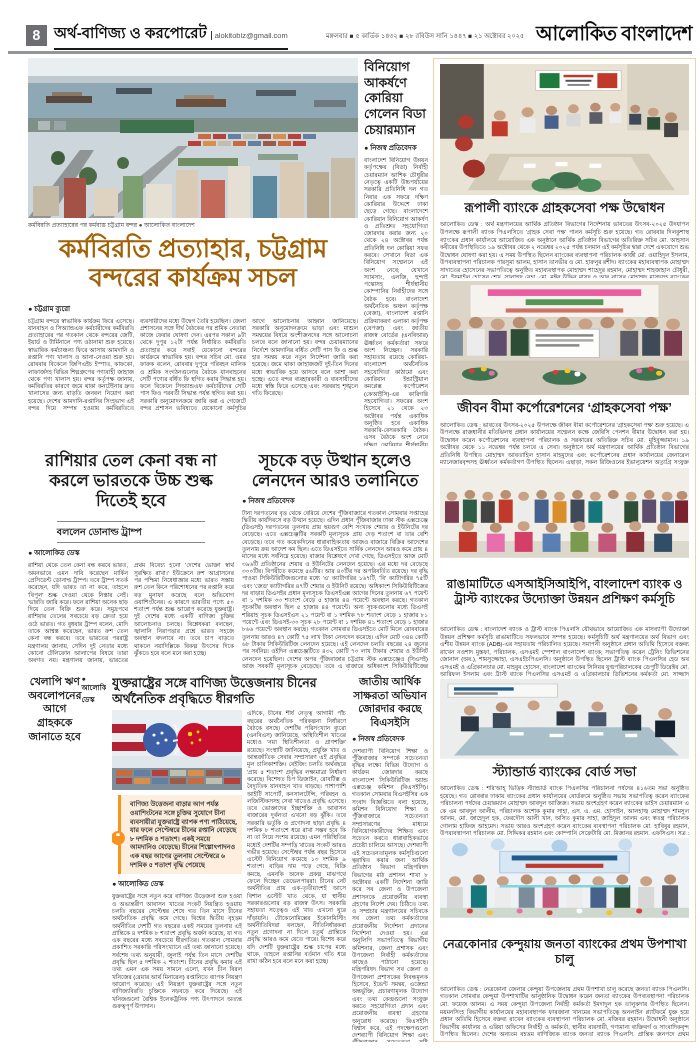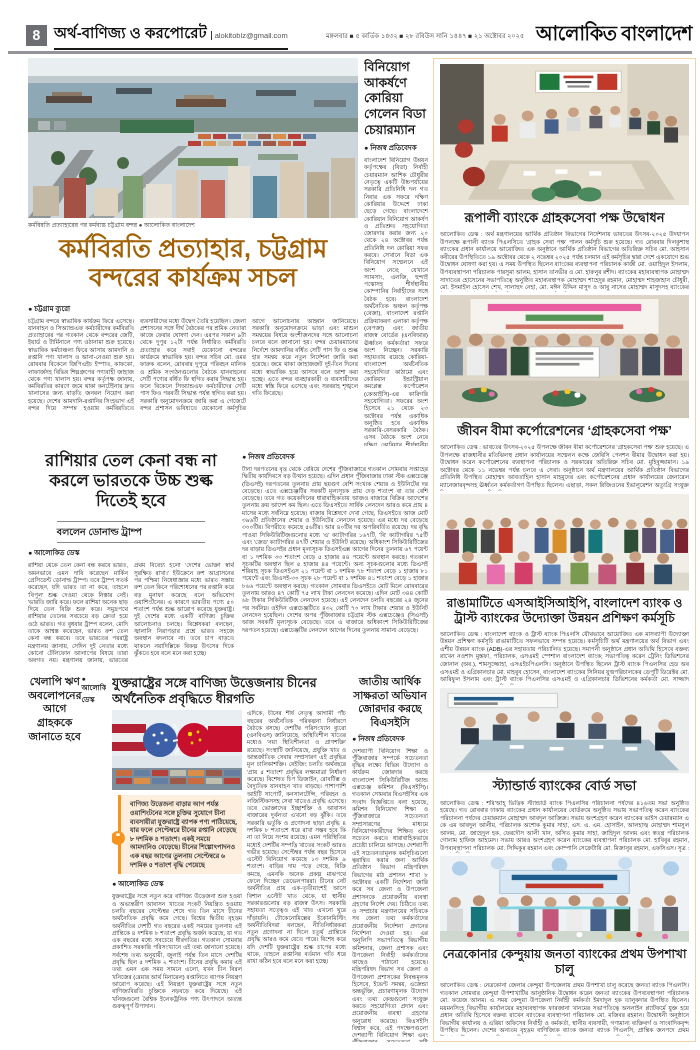--- a/index.html
+++ b/index.html
@@ -39,21 +39,21 @@
   .china-article{width:234px;display:flex;flex-direction:column;overflow:hidden;}
   .china-cols{display:flex;gap:5px;flex:1;overflow:hidden;}
   .china-left{width:130px;display:flex;flex-direction:column;overflow:hidden;}
   .china-right{flex:1;overflow:hidden;}
   .fists-photo{height:80px;}
   .quote-box{position:relative;background:#fdeedd;border-left:3px solid #f7941d;margin:5px 0 3px 6px;padding:5px 4px 5px 9px;font-size:6.4px;line-height:1.35;font-weight:bold;color:#333;}
   .quote-icon{position:absolute;left:-10px;top:45%;width:14px;height:14px;border-radius:50%;background:#f7941d;color:#fff;font-size:8px;display:flex;align-items:center;justify-content:center;font-weight:bold;}
   .bsec-article{flex:1;display:flex;flex-direction:column;overflow:hidden;}
   .right-box{flex:1;border:1px solid #f0d3ab;padding:5px 6px;display:flex;flex-direction:column;gap:3px;overflow:hidden;}
   .sb-h{font-size:13px;line-height:1.25;font-weight:bold;text-align:center;margin:2px 0;}
-  .sb-h2{font-size:12px;line-height:1.25;font-weight:bold;text-align:center;margin:2px 0;}
+  .sb-h2{font-size:12px;line-height:1.25;font-weight:bold;text-align:center;margin:16px 0;}
   .sb-body{font-size:5.8px;line-height:1.3;text-align:justify;color:#222;overflow:hidden;}
   .p1{height:158px;}.p2{height:138px;}.p3{height:108px;}.p4{height:96px;}.p5{height:96px;}
 </style>
 </head>
 <body>
 
 <div class="masthead-row">
   <div class="pagenum">8</div>
   <div class="section-wrap">
     <span class="section-title">অর্থ-বাণিজ্য ও করপোরেট</span>
@@ -138,20 +138,21 @@
     </div>
 
     <div class="bandB">
       <div class="trump-article">
         <div class="h-lg">রাশিয়ার তেল কেনা বন্ধ না করলে ভারতকে উচ্চ শুল্ক দিতেই হবে</div>
         <div class="subhead-box">বললেন ডোনাল্ড ট্রাম্প</div>
         <div class="byline">● আলোকিত ডেস্ক</div>
         <div class="body-txt cols2">রাশিয়া থেকে তেল কেনা বন্ধ করবে ভারত, অমনভাবে এমন দাবি করেছেন মার্কিন প্রেসিডেন্ট ডোনাল্ড ট্রাম্প। তবে ট্রাম্প সতর্ক করেছেন, যদি ভারত তা না করে, তাহলে 'বিপুল' শুল্ক দেওয়া থেকে নিস্তার নেই। 'ভারতি জারি করে। ফলে রাশিয়া অনেক ছাড় দিয়ে তেল বিক্রি শুরু করে। সমুদ্রপথে রাশিয়ার তেলের সবচেয়ে বড় ক্রেতা হয়ে ওঠে ভারত। গত বুধবার ট্রাম্প বলেন, মোদি তাকে আশ্বস্ত করেছেন, ভারত রুশ তেল কেনা বন্ধ করবে। তবে ভারতের পররাষ্ট্র মন্ত্রণালয় জানায়, সেদিন দুই নেতার মধ্যে কোনো টেলিফোন আলাপের বিষয়ে তারা অবগত নয়। মন্ত্রণালয় জানায়, ভারতের প্রথম বিবেচ্য হলো 'দেশের ভোক্তা স্বার্থ সুরক্ষিত রাখা।' ইউক্রেনে রুশ আগ্রাসনের পর পশ্চিমা নিষেধাজ্ঞার মধ্যে ভারত সস্তায় রুশ তেল কিনে পরিশোধনের পর রপ্তানি করে বড় মুনাফা করেছে বলে অভিযোগ ওয়াশিংটনের। এ কারণে ভারতীয় পণ্যে ৫০ শতাংশ পর্যন্ত শুল্ক আরোপ করেছে যুক্তরাষ্ট্র। দুই দেশের মধ্যে একটি বাণিজ্য চুক্তির আলোচনাও চলছে। বিশ্লেষকরা বলছেন, জ্বালানি নিরাপত্তার প্রশ্নে ভারত সহজে অবস্থান বদলাবে না। তবে চাপ বাড়তে থাকলে নয়াদিল্লিকে বিকল্প উৎসের দিকে ঝুঁকতে হবে বলে মনে করা হচ্ছে।</div>
       </div>
       <div class="index-article">
+        <div class="h-lg">সূচকে বড় উত্থান হলেও লেনদেন আরও তলানিতে</div>
         <div class="byline">● নিজস্ব প্রতিবেদক</div>
         <div class="body-txt fill">টানা দরপতনের বৃত্ত থেকে বেরিয়ে দেশের পুঁজিবাজারে গতকাল সোমবার সপ্তাহের দ্বিতীয় কার্যদিবসে বড় উত্থান হয়েছে। এদিন প্রধান পুঁজিবাজার ঢাকা স্টক এক্সচেঞ্জে (ডিএসই) দরপতনের তুলনায় প্রায় ছয়গুণ বেশি সংখ্যক শেয়ার ও ইউনিটের দর বেড়েছে। এতে এক্সচেঞ্জটির সবকটি মূল্যসূচক প্রায় দেড় শতাংশ বা তার বেশি বেড়েছে। তবে গত কয়েকদিনের ধারাবাহিকতায় আজও বাজারে বিক্রির আদেশের তুলনায় ক্রয় আদেশ কম ছিল। এতে ডিএসইতে সার্বিক লেনদেন আরও কমে প্রায় ৪ মাসের মধ্যে সর্বনিম্নে হয়েছে। বাজার বিশ্লেষণে দেখা গেছে, ডিএসইতে আজ মোট ৩৯৬টি প্রতিষ্ঠানের শেয়ার ও ইউনিটের লেনদেন হয়েছে। এর মধ্যে দর বেড়েছে ৩০০টির। বিপরীতে কমেছে ৫৬টির। আর ৪০টির দর অপরিবর্তিত রয়েছে। দর বৃদ্ধি পাওয়া সিকিউরিটিজগুলোর মধ্যে 'এ' ক্যাটাগরির ১৬৭টি, 'বি' ক্যাটাগরির ৭৫টি এবং 'জেড' ক্যাটাগরির ৪৭টি শেয়ার ও ইউনিট রয়েছে। অধিকাংশ সিকিউরিটিজের দর বাড়ায় ডিএসইর প্রধান মূল্যসূচক ডিএসইএক্স আগের দিনের তুলনায় ৬৭ পয়েন্ট বা ১ দশমিক ৩৩ শতাংশ বেড়ে ৫ হাজার ৪৪ পয়েন্টে অবস্থান করছে। গতকাল সূচকটির অবস্থান ছিল ৫ হাজার ৪৪ পয়েন্টে। অন্য সূচকগুলোর মধ্যে ডিএসই শরিয়াহ সূচক ডিএসইএস ২১ পয়েন্ট বা ১ দশমিক ৭৮ শতাংশ বেড়ে ১ হাজার ৮১ পয়েন্টে এবং ডিএসই-৩০ সূচক ২৮ পয়েন্ট বা ১ দশমিক ৪১ শতাংশ বেড়ে ১ হাজার ৮৬৬ পয়েন্টে অবস্থান করছে। গতকাল সোমবার ডিএসইতে মোট মিলে রোববারের তুলনায় আরও ৪৭ কোটি ৭৫ লাখ টাকা লেনদেন কমেছে। এদিন মোট ৩৪৪ কোটি ৬৮ টাকার সিকিউরিটিজ লেনদেন হয়েছে। এই লেনদেন চলতি বছরের ২৪ জুনের পর সর্বনিম্ন। ওইদিন এক্সচেঞ্জটিতে ৪৩২ কোটি ৭০ লাখ টাকার শেয়ার ও ইউনিট লেনদেন হয়েছিল। দেশের অপর পুঁজিবাজার চট্টগ্রাম স্টক এক্সচেঞ্জেও (সিএসই) আজ সবকটি মূল্যসূচক বেড়েছে। তবে এ বাজারে অধিকাংশ সিকিউরিটিজের দরপতন হয়েছে। এক্সচেঞ্জটির লেনদেন আগের দিনের তুলনায় সামান্য বেড়েছে।</div>
       </div>
     </div>
 
     <div class="bandC">
       <div class="loan-article">
         <div class="h-sm">খেলাপি ঋণ অবলোপনের আগে গ্রাহককে জানাতে হবে</div>
         <div class="byline">● আলোকিত ডেস্ক</div>
         <div class="body-txt fill">মন্দ ঋণ অবলোপন করার আগে ঋণখেলাপি সংশ্লিষ্ট গ্রাহককে জানাতে হবে। পাশাপাশি অবলোপন করা ঋণ আদায়ের জন্য সংশ্লিষ্ট ব্যাংক কর্মকর্তাদের পুরস্কৃত করা যাবে। এ জন্য প্রতিটি ব্যাংকের নিজস্ব নীতিমালা থাকতে হবে। এই নীতিমালা ব্যাংকের পর্ষদের অনুমোদন করিয়ে নিতে হবে। এ বিষয়ে রোববার বাংলাদেশ ব্যাংক থেকে একটি সার্কুলার জারি করে বাণিজ্যিক ব্যাংকগুলোর প্রধান নির্বাহীদের কাছে পাঠানো হয়েছে। এতে বলা হয়েছে, এ নির্দেশনা অবিলম্বে কার্যকর হবে। সার্কুলারে বলা হয়, অনাদায়ি খেলাপি ঋণের মধ্যে যেগুলো মন্দ হিসেবে চিহ্নিত হয়েছে এবং ওইসব ঋণ দুই বছর পর্যন্ত অনাদায়ি থাকলে ব্যাংকগুলো ওইসব ঋণ অবলোপন করতে পারবে। এ ক্ষেত্রে ঋণখেলাপি সংশ্লিষ্ট গ্রাহকের অবলোপনের কমপক্ষে ৩০ দিন আগে জানাতে হবে। একইসঙ্গে গ্রাহক ঋণ অবলোপনের বিষয়টি জানেন কি না— সেটিও ব্যাংকগুলোকে নিশ্চিত হতে হবে। বাড়তি তথ্য এই ঋণ অবলোপন করা যাবে। এতে আরও বলা হয়, মন্দ ঋণ অবলোপনের পর সেগুলো আদায়ের ব্যবস্থা করতে হবে। এসব ঋণ আদায়ের ক্ষেত্রে দায়িত্বপ্রাপ্ত ব্যাংক কর্মকর্তাদের জন্য পুরস্কারের ব্যবস্থা করা যাবে। করে ৫ বছরের পুরস্কারের ক্ষেত্রে প্রতিটি ব্যাংকের জন্য আলাদা নীতিমালা থাকতে হবে। এই নীতিমালা ব্যাংকের পরিচালনা পর্ষদে অনুমোদন করিয়ে নিতে হবে।</div>

